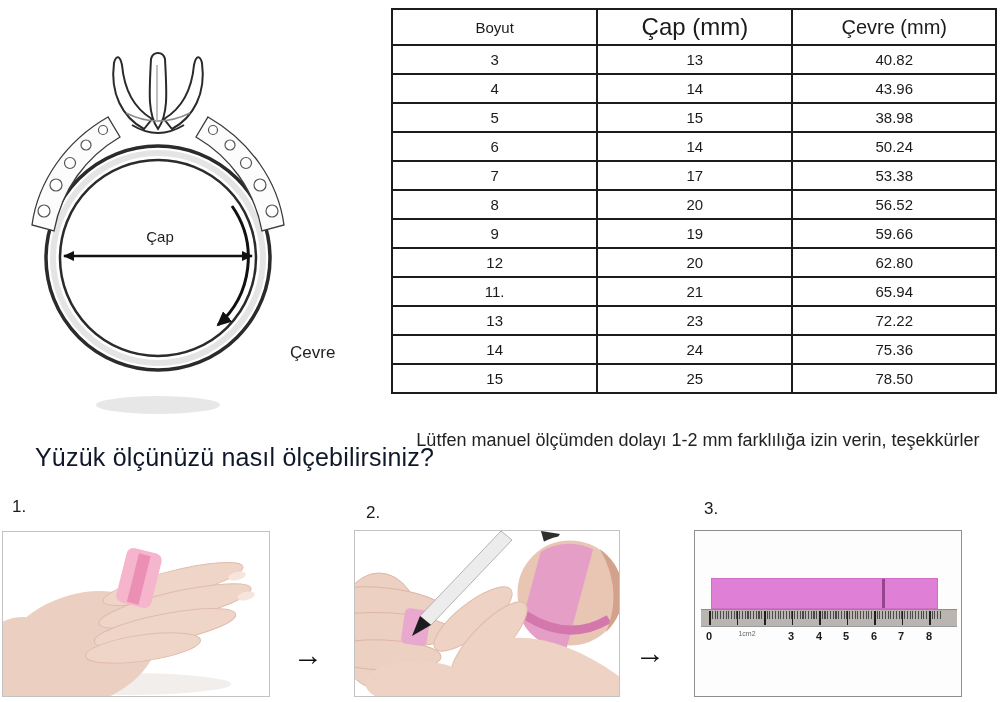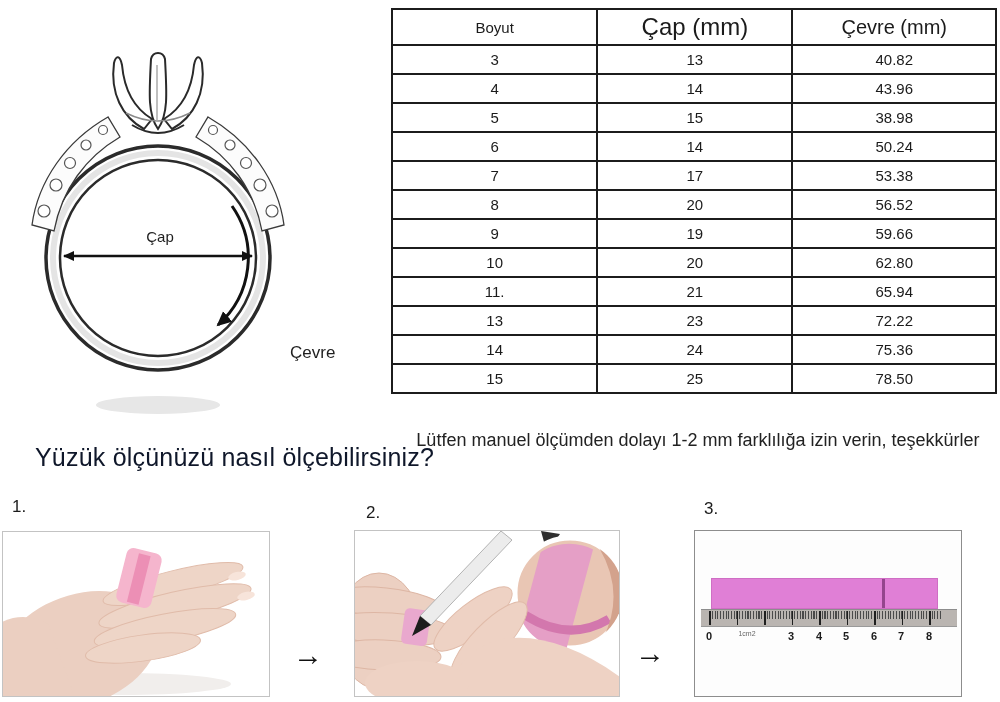--- a/index.html
+++ b/index.html
@@ -153,21 +153,21 @@
         <td>8</td>
         <td>20</td>
         <td>56.52</td>
       </tr>
       <tr>
         <td>9</td>
         <td>19</td>
         <td>59.66</td>
       </tr>
       <tr>
-        <td>10</td>
+        <td>12</td>
         <td>20</td>
         <td>62.80</td>
       </tr>
       <tr>
         <td>11.</td>
         <td>21</td>
         <td>65.94</td>
       </tr>
       <tr>
         <td>13</td>

